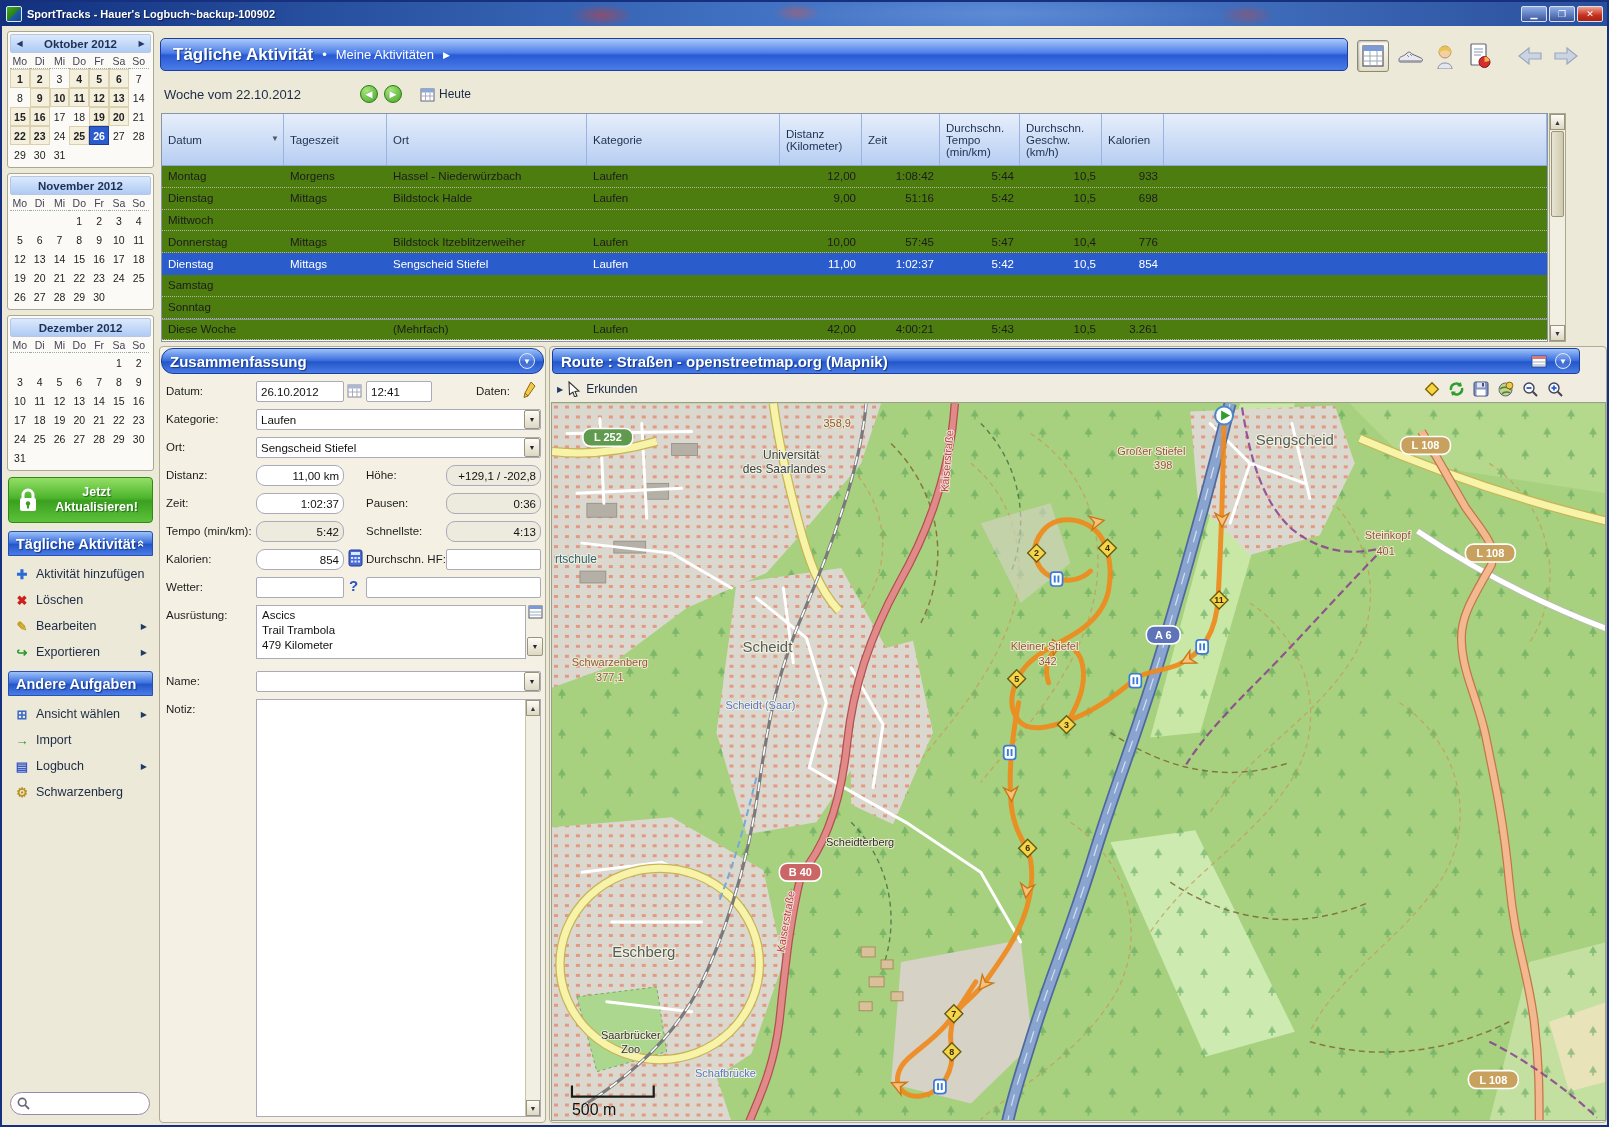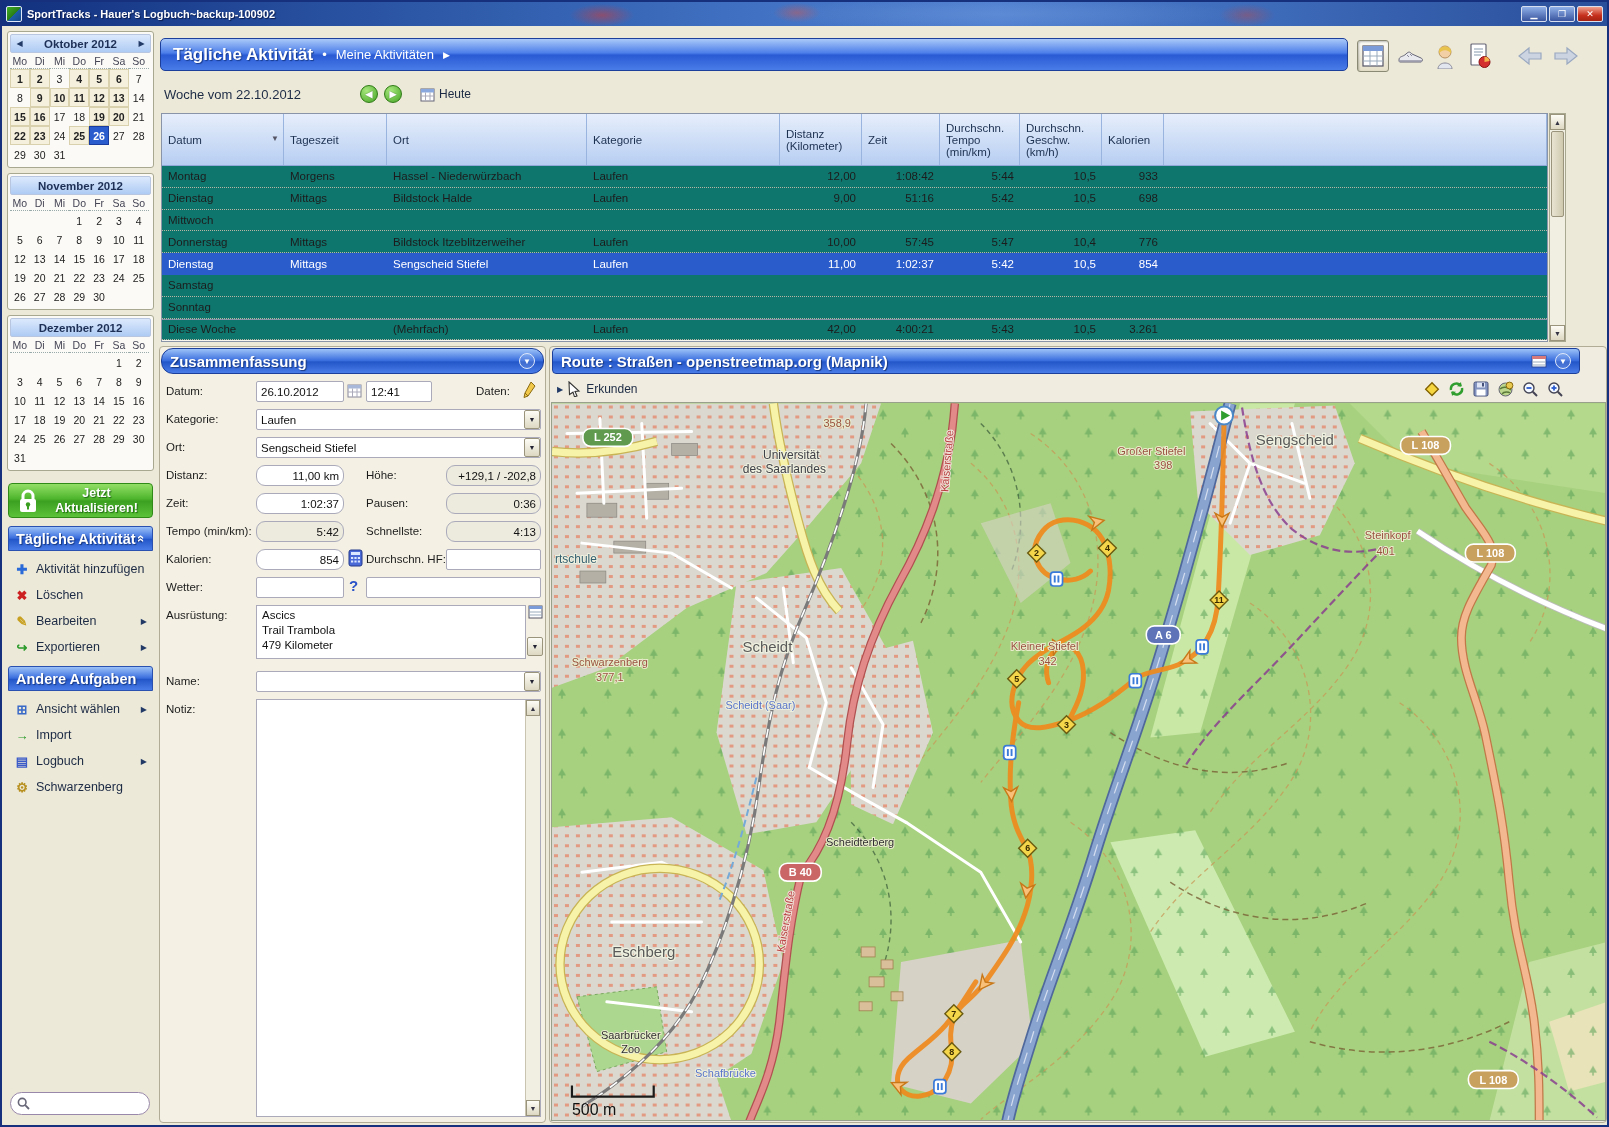--- a/index.html
+++ b/index.html
@@ -29,21 +29,21 @@
   .calendar{background:#fbfaf6;border:1px solid #a8a890;border-radius:3px;padding:2px 2px 3px 2px;margin-bottom:5px;}
   .cal-head{display:flex;align-items:center;height:19px;border-radius:2px;
     background:linear-gradient(#dce9fc,#aecbf4);border:1px solid #b9c6e0;}
   .cal-nav{width:17px;text-align:center;font-size:8px;color:#223a66;cursor:default;}
   .cal-title{flex:1;text-align:center;font-size:11.5px;font-weight:bold;color:#1d2f55;}
   .cal-row{display:flex;}
   .cal-cell{width:19.8px;height:19px;display:flex;align-items:center;justify-content:center;font-size:10.5px;color:#222;}
   .cal-cell.dow{color:#445;border-bottom:1px dotted #9aa;height:16px;}
   .cal-cell.day.act{font-weight:bold;background:#f5f0dd;border:1px solid #d9d0ae;}
   .cal-cell.day.sel{font-weight:bold;background:#2a5cce;color:#fff;border:1px solid #1a3c9e;}
-  .update-btn{height:35px;margin:12px 1px 8px 1px;border-radius:4px;border:1px solid #2f8a18;display:flex;align-items:center;
+  .update-btn{height:46px;margin:6px 1px 8px 1px;border-radius:4px;border:1px solid #2f8a18;display:flex;align-items:center;
     background:linear-gradient(#93df66,#4eb52d 45%,#3ba020 52%,#5cc23a);color:#fff;}
   .update-text{font-size:12.5px;font-weight:bold;text-shadow:1px 1px 1px #1e6a10;text-align:center;flex:1;line-height:15px;}
   .side-head{height:25px;margin:2px 1px 0 1px;border:1px solid #2a50b0;border-radius:3px 3px 0 0;display:flex;align-items:center;
     padding:0 7px;color:#fff;font-size:14.5px;font-weight:bold;text-shadow:1px 1px 1px #17377e;
     background:linear-gradient(#9cc2f8,#3a6ede 48%,#2356c8 54%,#4a7ce8);}
   .side-head .collapse{margin-left:auto;font-size:13px;transform:rotate(90deg);}
   .menu{padding:5px 0 4px 2px;}
   .menu-item{display:flex;align-items:center;height:26px;font-size:12.5px;color:#1c2a44;padding-left:4px;cursor:default;}
   .mi-icon{width:18px;margin-right:5px;text-align:center;font-size:13px;font-weight:bold;}
   .mi-arrow{margin-left:auto;margin-right:7px;font-size:8px;color:#223a66;}
@@ -73,21 +73,21 @@
   .green-nav{width:18px;height:18px;border-radius:50%;margin-right:6px;border:1px solid #2e7a14;
     background:radial-gradient(circle at 35% 30%,#a8e87e,#44a424);display:flex;align-items:center;justify-content:center;
     color:#fff;font-size:9px;font-weight:bold;text-shadow:0 0 1px #1a5a08;}
   .heute{display:flex;align-items:center;margin-left:12px;font-size:12px;color:#1c2a44;}
 
   
   .grid-table{position:absolute;top:84px;left:2px;width:1387px;height:229px;border:1px solid #8a94a8;background:#f7f5ee;overflow:hidden;}
   .thead{display:flex;height:52px;background:linear-gradient(#e6eefb,#b7cef2);border-bottom:1px solid #8fa8d8;}
   .th{padding:3px 6px;font-size:11.5px;color:#1c3050;border-right:1px solid #9ab4e0;display:flex;align-items:center;white-space:pre-line;position:relative;}
   .sort-ind{position:absolute;right:4px;top:20px;font-size:8px;color:#556;}
-  .trow{display:flex;height:21.8px;border-bottom:1px dotted #b9b5a5;align-items:center;background:#0f766e;}
+  .trow{display:flex;height:21.8px;border-bottom:1px dotted #b9b5a5;align-items:center;background:#4d7c0f;}
   .trow.selected{background:#2a5ccc;border-bottom:1px solid #2a5ccc;}
   .trow.selected .td{color:#fff;}
   .trow.summary{border-top:1px solid #8a94a8;}
   .td{padding:0 6px;font-size:11.5px;color:#1c1c1c;white-space:nowrap;overflow:hidden;}
   .c0{width:122px}.c1{width:103px}.c2{width:200px}.c3{width:193px}.c4{width:82px}.c5{width:78px}
   .c6{width:80px}.c7{width:82px}.c8{width:62px}.c9{flex:1}
   .td.c4,.td.c5,.td.c6,.td.c7,.td.c8{text-align:right;}
   .vscroll{position:absolute;top:84px;left:1390px;width:17px;height:229px;background:#f1efe2;border:1px solid #a8a890;}
   .sc-btn{height:16px;background:linear-gradient(#fdfcf6,#ddd8c2);border:1px solid #9a947c;font-size:7px;color:#334;
     display:flex;align-items:center;justify-content:center;}

